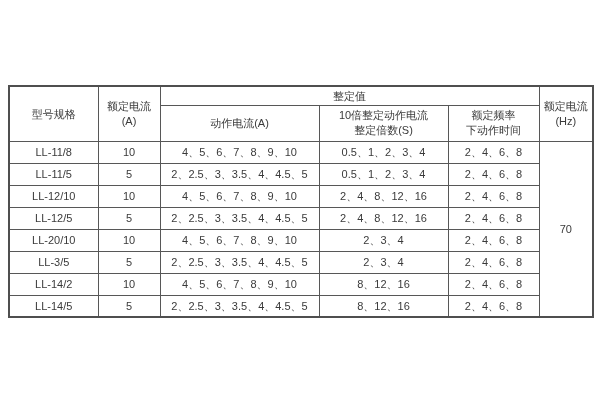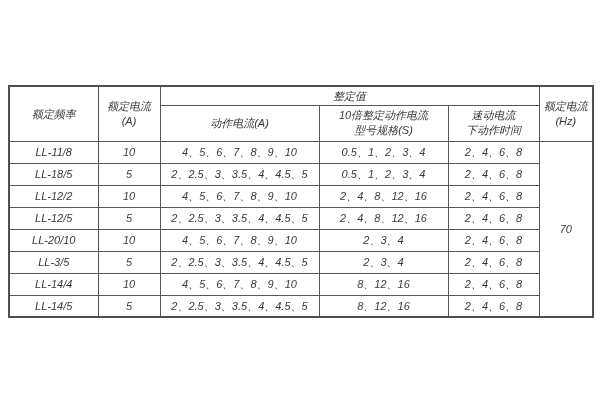--- a/index.html
+++ b/index.html
@@ -29,21 +29,20 @@
     border: 1px solid #575757;
     padding: 0 2px;
     text-align: center;
     vertical-align: middle;
     font-weight: normal;
     font-size: 11px;
     color: #3a3a3a;
     line-height: 14px;
     overflow: hidden;
     white-space: nowrap;
-    font-style: italic;
   }
   tr.header-row-1 { height: 19px; }
   tr.header-row-2 { height: 36px; }
   tr.data-row     { height: 22px; }
   .two-line div { line-height: 15px; }
 </style>
 </head>
 <body>
 
 <div class="page">
@@ -51,61 +50,61 @@
     <colgroup>
       <col style="width:89px">
       <col style="width:62px">
       <col style="width:159px">
       <col style="width:129px">
       <col style="width:91px">
       <col style="width:54px">
     </colgroup>
     <thead>
       <tr class="header-row-1">
-        <th rowspan="2">额定频率</th>
+        <th rowspan="2">型号规格</th>
         <th rowspan="2" class="two-line">
           <div>额定电流</div>
           <div>(A)</div>
         </th>
         <th colspan="3">整定值</th>
         <th rowspan="2" class="two-line">
           <div>额定电流</div>
           <div>(Hz)</div>
         </th>
       </tr>
       <tr class="header-row-2">
         <th>动作电流(A)</th>
         <th class="two-line">
           <div>10倍整定动作电流</div>
-          <div>型号规格(S)</div>
+          <div>整定倍数(S)</div>
         </th>
         <th class="two-line">
-          <div>速动电流</div>
+          <div>额定频率</div>
           <div>下动作时间</div>
         </th>
       </tr>
     </thead>
     <tbody>
       <tr class="data-row">
         <td>LL-11/8</td>
         <td>10</td>
         <td>4、5、6、7、8、9、10</td>
         <td>0.5、1、2、3、4</td>
         <td>2、4、6、8</td>
         <td rowspan="8">70</td>
       </tr>
       <tr class="data-row">
-        <td>LL-18/5</td>
+        <td>LL-11/5</td>
         <td>5</td>
         <td>2、2.5、3、3.5、4、4.5、5</td>
         <td>0.5、1、2、3、4</td>
         <td>2、4、6、8</td>
       </tr>
       <tr class="data-row">
-        <td>LL-12/2</td>
+        <td>LL-12/10</td>
         <td>10</td>
         <td>4、5、6、7、8、9、10</td>
         <td>2、4、8、12、16</td>
         <td>2、4、6、8</td>
       </tr>
       <tr class="data-row">
         <td>LL-12/5</td>
         <td>5</td>
         <td>2、2.5、3、3.5、4、4.5、5</td>
         <td>2、4、8、12、16</td>
@@ -119,21 +118,21 @@
         <td>2、4、6、8</td>
       </tr>
       <tr class="data-row">
         <td>LL-3/5</td>
         <td>5</td>
         <td>2、2.5、3、3.5、4、4.5、5</td>
         <td>2、3、4</td>
         <td>2、4、6、8</td>
       </tr>
       <tr class="data-row">
-        <td>LL-14/4</td>
+        <td>LL-14/2</td>
         <td>10</td>
         <td>4、5、6、7、8、9、10</td>
         <td>8、12、16</td>
         <td>2、4、6、8</td>
       </tr>
       <tr class="data-row">
         <td>LL-14/5</td>
         <td>5</td>
         <td>2、2.5、3、3.5、4、4.5、5</td>
         <td>8、12、16</td>

